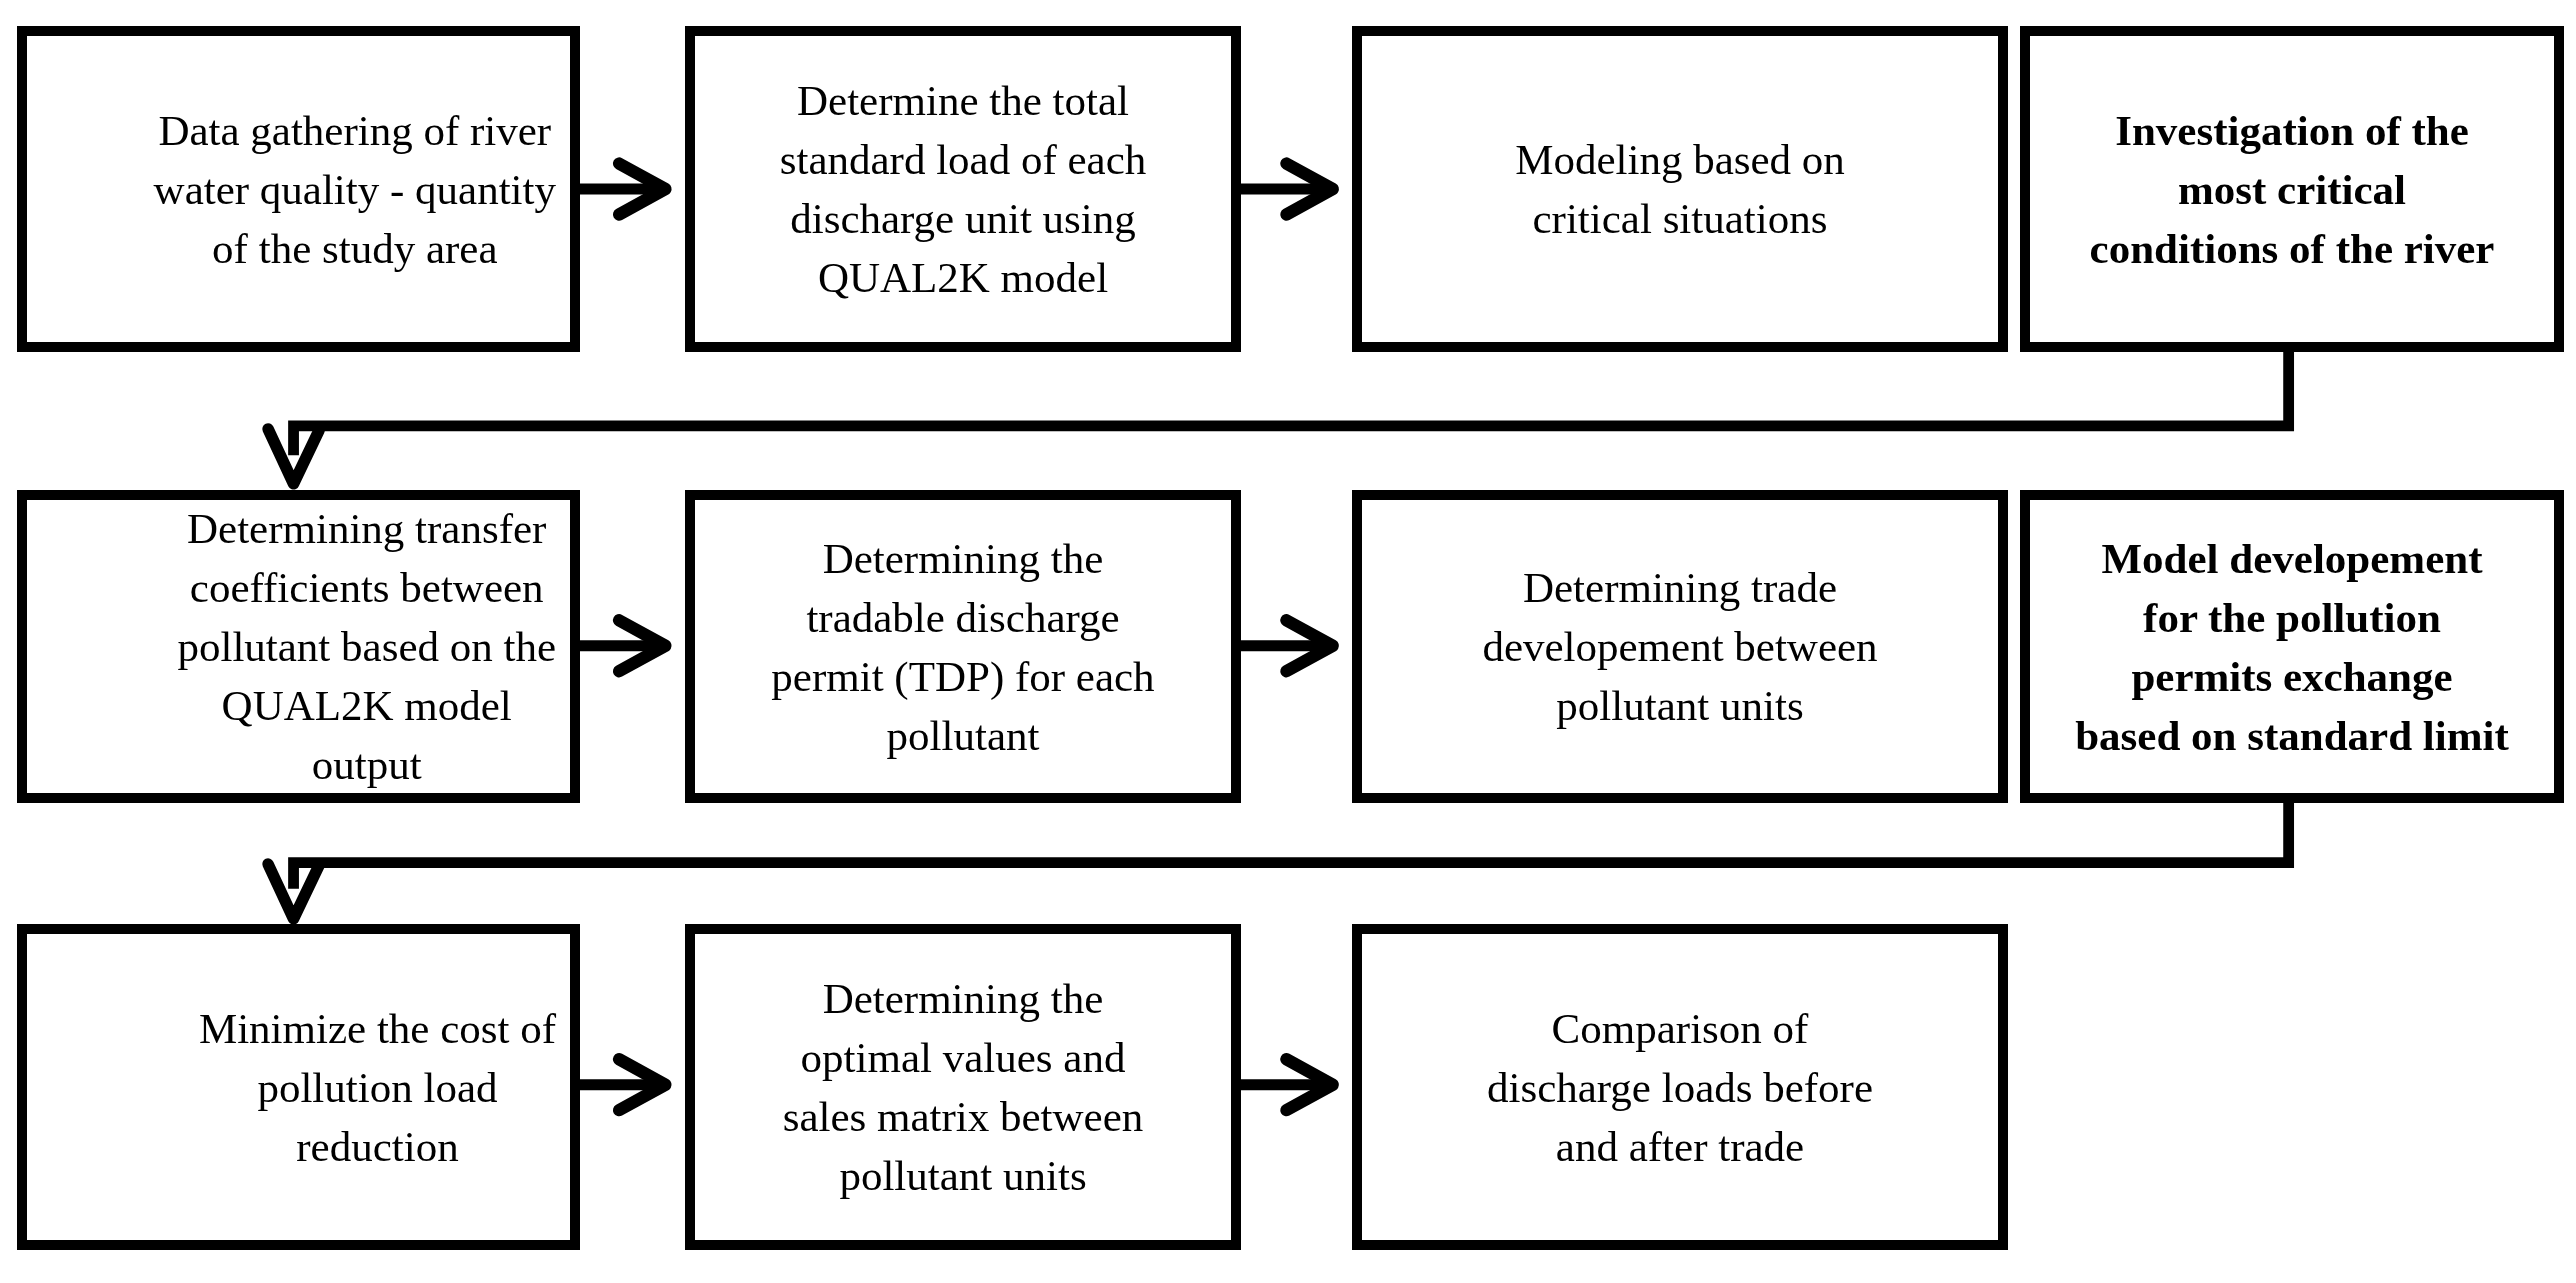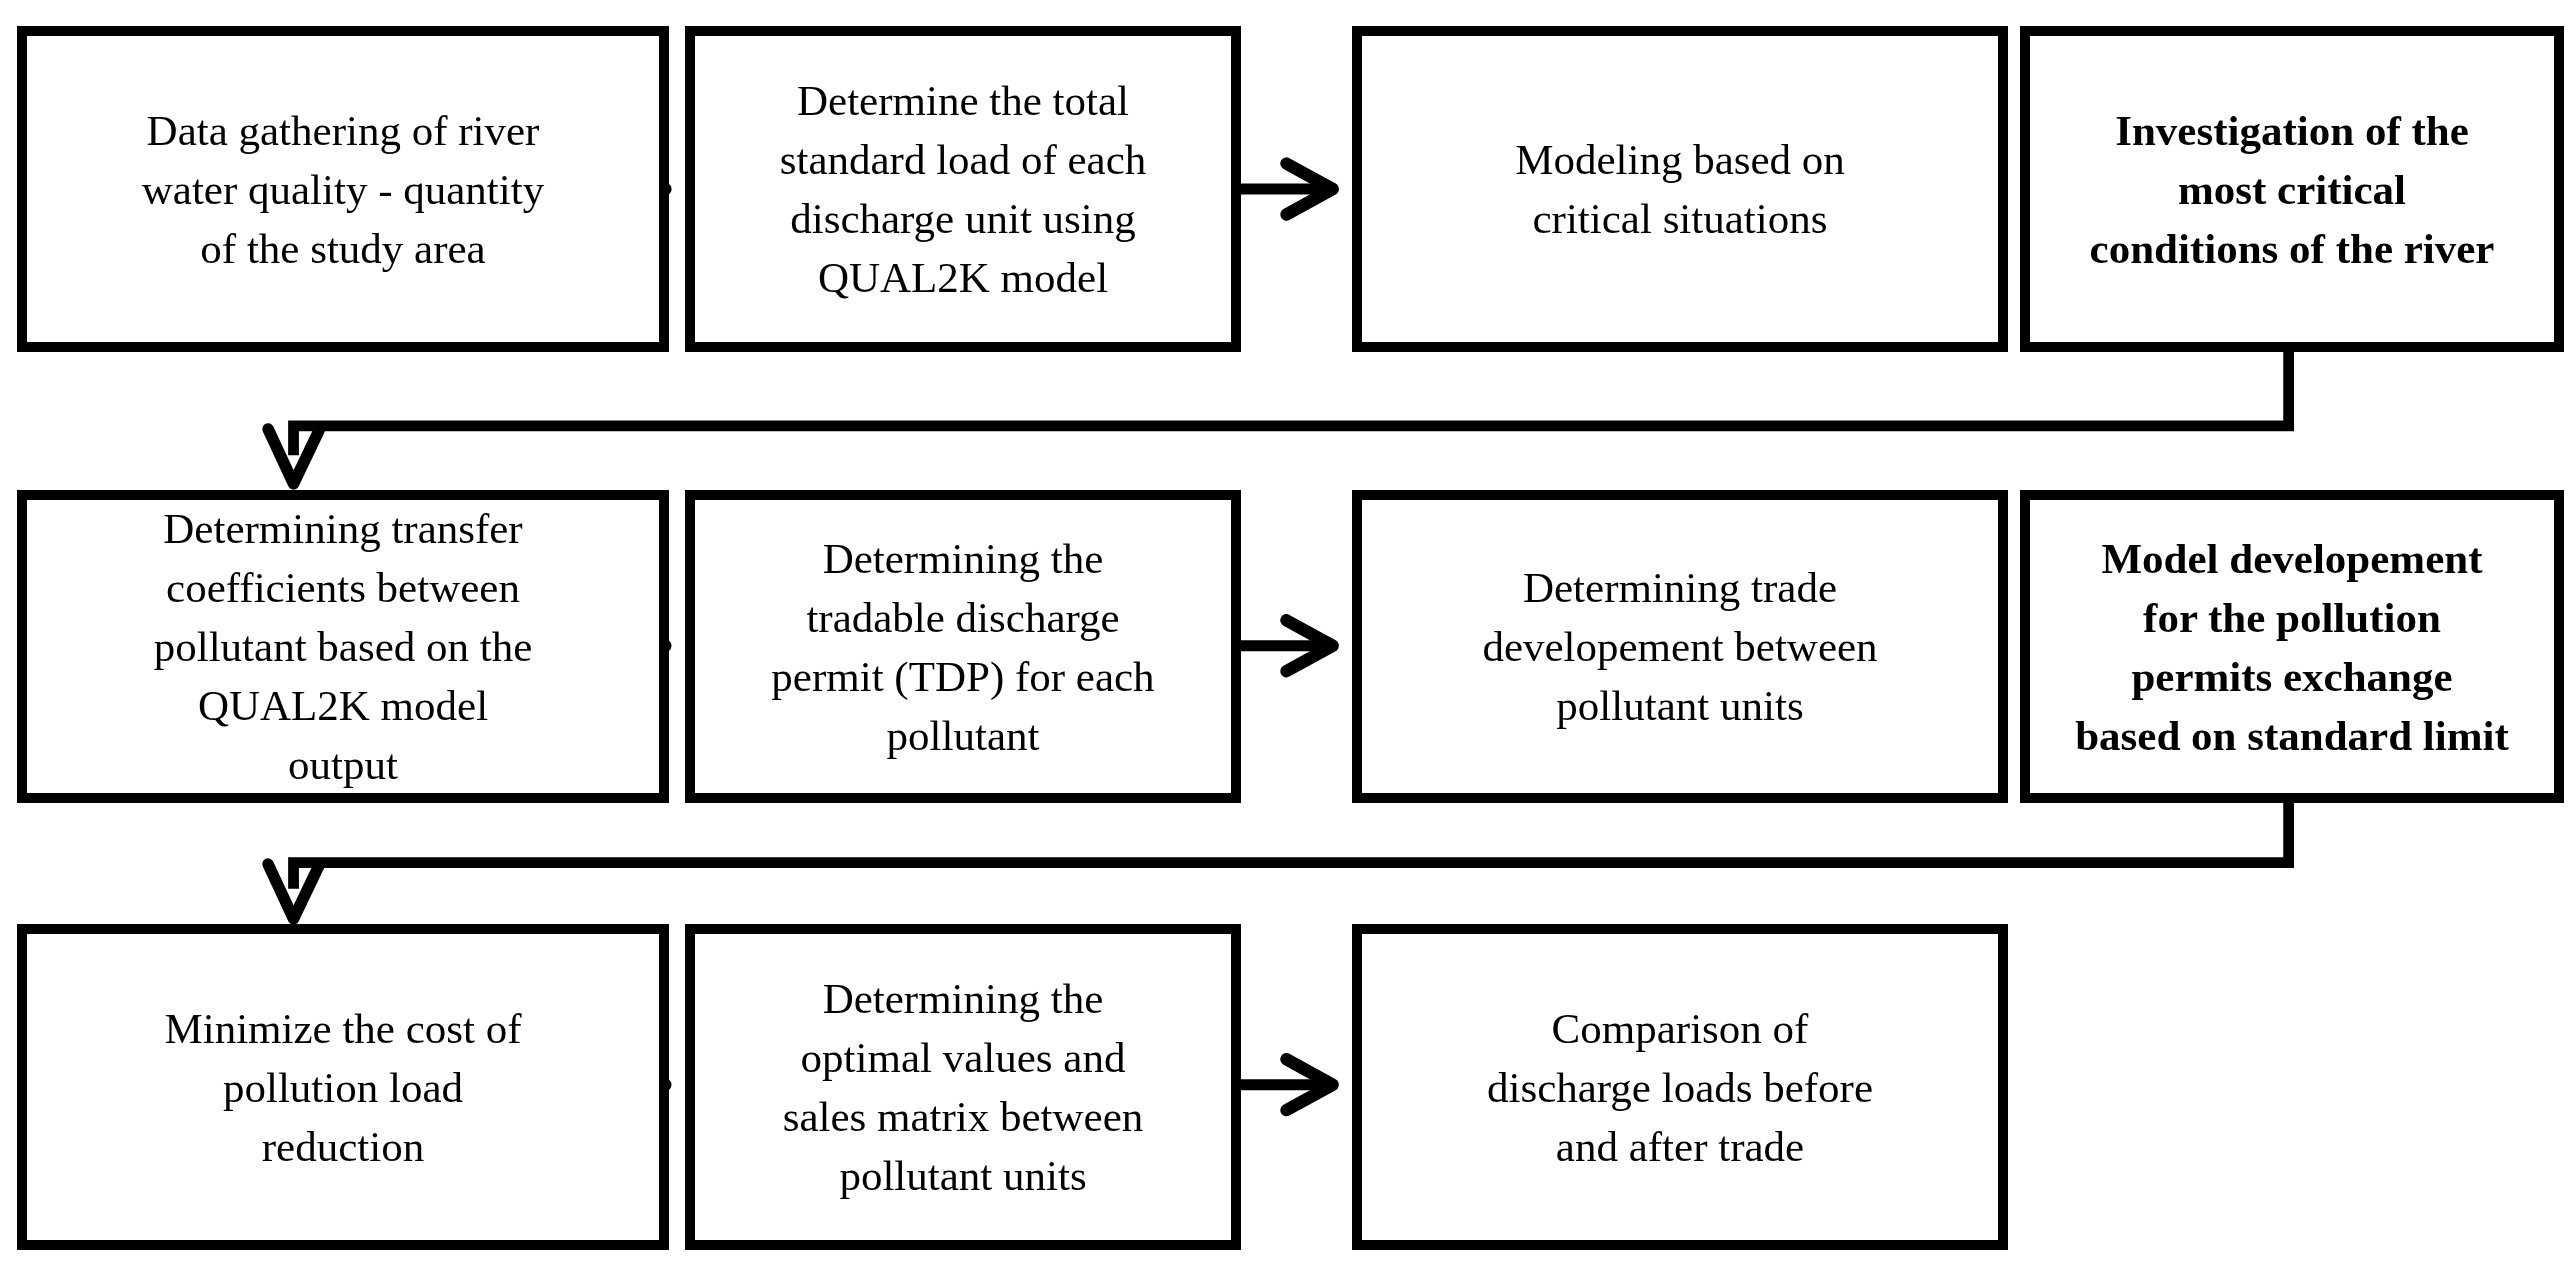--- a/index.html
+++ b/index.html
@@ -34,21 +34,21 @@
     justify-content: center;
     text-align: center;
   }
   .flow-box .label {
     white-space: pre-line;
     font-size: 43px;
     line-height: 59px;
     padding: 0 14px;
   }
   
-  .col1 { left: 17px;   width: 652px; }
+  .col1 { left: 17px;   width: 563px; justify-content: flex-end; }
   .col2 { left: 685px;  width: 556px; }
   .col3 { left: 1352px; width: 656px; }
   .col4 { left: 2020px; width: 544px; font-weight: bold; }
   
   .row1 { top: 26px;   height: 326px; }
   .row2 { top: 490px;  height: 313px; }
   .row3 { top: 924px; height: 326px; }
 </style>
 </head>
 <body>

